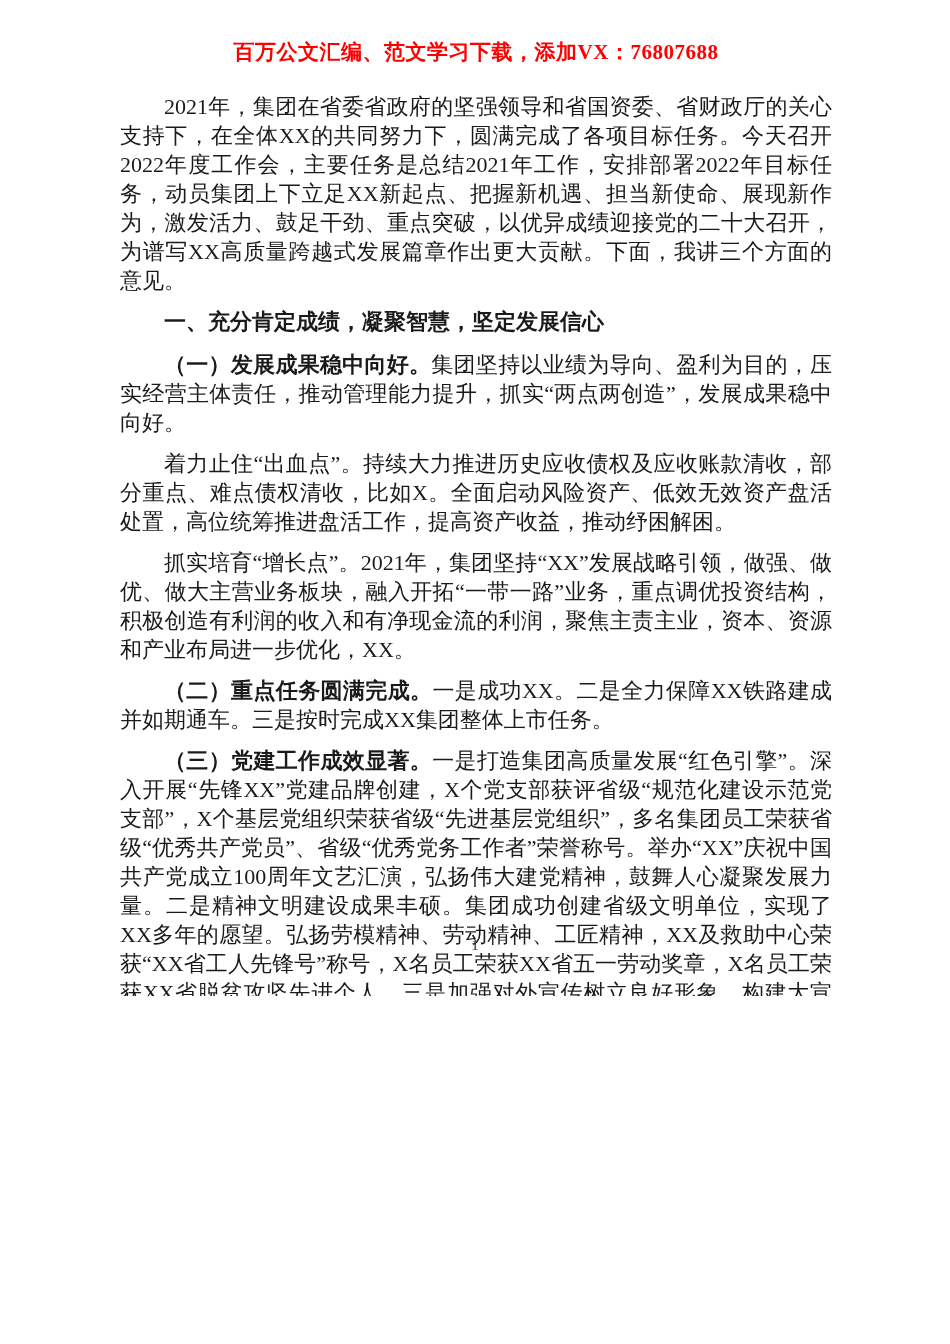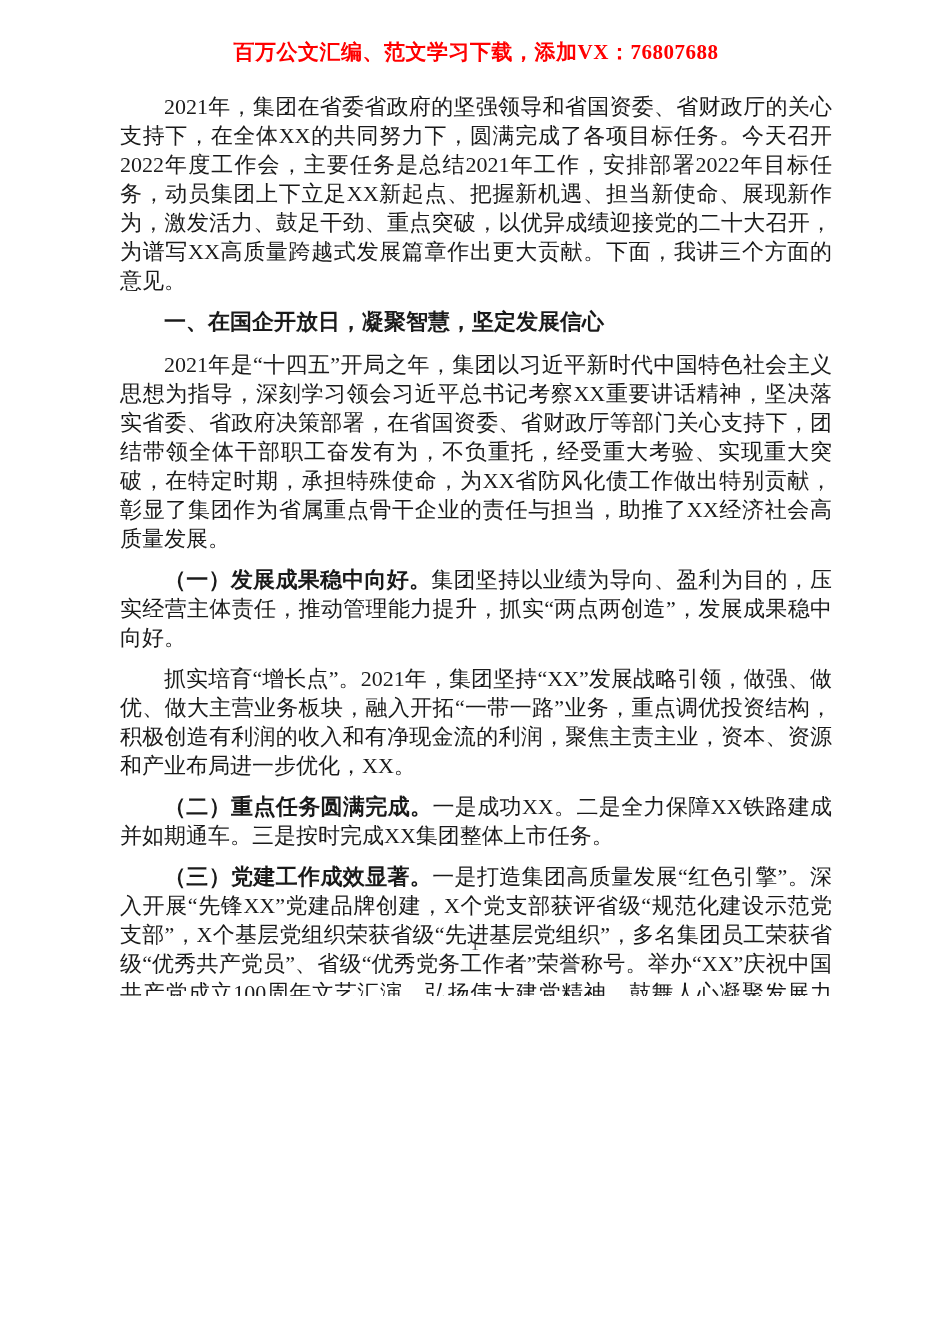--- a/index.html
+++ b/index.html
@@ -55,22 +55,22 @@
   }
 </style>
 </head>
 <body>
 
 <div class="page">
   <div class="ad-header">百万公文汇编、范文学习下载，添加VX：76807688</div>
 
   <div class="doc-body">
       <p class="para">2021年，集团在省委省政府的坚强领导和省国资委、省财政厅的关心支持下，在全体XX的共同努力下，圆满完成了各项目标任务。今天召开2022年度工作会，主要任务是总结2021年工作，安排部署2022年目标任务，动员集团上下立足XX新起点、把握新机遇、担当新使命、展现新作为，激发活力、鼓足干劲、重点突破，以优异成绩迎接党的二十大召开，为谱写XX高质量跨越式发展篇章作出更大贡献。下面，我讲三个方面的意见。</p>
-      <p class="para heading">一、在国企开放日，凝聚智慧，坚定发展信心</p>
-      <p class="para">2021年是“十四五”开局之年，集团以习近平新时代中国特色社会主义思想为指导，深刻学习领会习近平总书记考察XX重要讲话精神，坚决落实省委、省政府决策部署，在省国资委、省财政厅等部门关心支持下，团结带领全体干部职工奋发有为，不负重托，经受重大考验、实现重大突破，在特定时期，承担特殊使命，为XX省防风化债工作做出特别贡献，彰显了集团作为省属重点骨干企业的责任与担当，助推了XX经济社会高质量发展。</p>
+      <p class="para heading">一、充分肯定成绩，凝聚智慧，坚定发展信心</p>
       <p class="para"><strong class="lead">（一）发展成果稳中向好。</strong>集团坚持以业绩为导向、盈利为目的，压实经营主体责任，推动管理能力提升，抓实“两点两创造”，发展成果稳中向好。</p>
+      <p class="para">着力止住“出血点”。持续大力推进历史应收债权及应收账款清收，部分重点、难点债权清收，比如X。全面启动风险资产、低效无效资产盘活处置，高位统筹推进盘活工作，提高资产收益，推动纾困解困。</p>
       <p class="para">抓实培育“增长点”。2021年，集团坚持“XX”发展战略引领，做强、做优、做大主营业务板块，融入开拓“一带一路”业务，重点调优投资结构，积极创造有利润的收入和有净现金流的利润，聚焦主责主业，资本、资源和产业布局进一步优化，XX。</p>
       <p class="para"><strong class="lead">（二）重点任务圆满完成。</strong>一是成功XX。二是全力保障XX铁路建成并如期通车。三是按时完成XX集团整体上市任务。</p>
       <p class="para"><strong class="lead">（三）党建工作成效显著。</strong>一是打造集团高质量发展“红色引擎”。深入开展“先锋XX”党建品牌创建，X个党支部获评省级“规范化建设示范党支部”，X个基层党组织荣获省级“先进基层党组织”，多名集团员工荣获省级“优秀共产党员”、省级“优秀党务工作者”荣誉称号。举办“XX”庆祝中国共产党成立100周年文艺汇演，弘扬伟大建党精神，鼓舞人心凝聚发展力量。二是精神文明建设成果丰硕。集团成功创建省级文明单位，实现了XX多年的愿望。弘扬劳模精神、劳动精神、工匠精神，XX及救助中心荣获“XX省工人先锋号”称号，X名员工荣获XX省五一劳动奖章，X名员工荣获XX省脱贫攻坚先进个人。三是加强对外宣传树立良好形象。构建大宣传格局，建设企业文化展厅，在新华网、人民网等主流媒体发布报道，在国企开放日、集团成立XX周年、XX等重大节点开展专题报道，塑造集团良好形象，讲好XX故事。</p>
     </div>
 
   <div class="page-footer">1</div>
 </div>
 
 </body></html>

